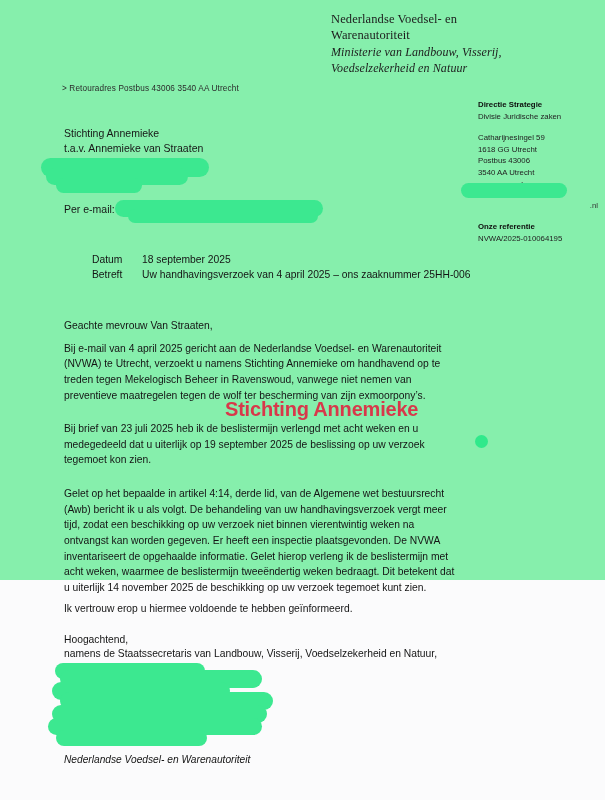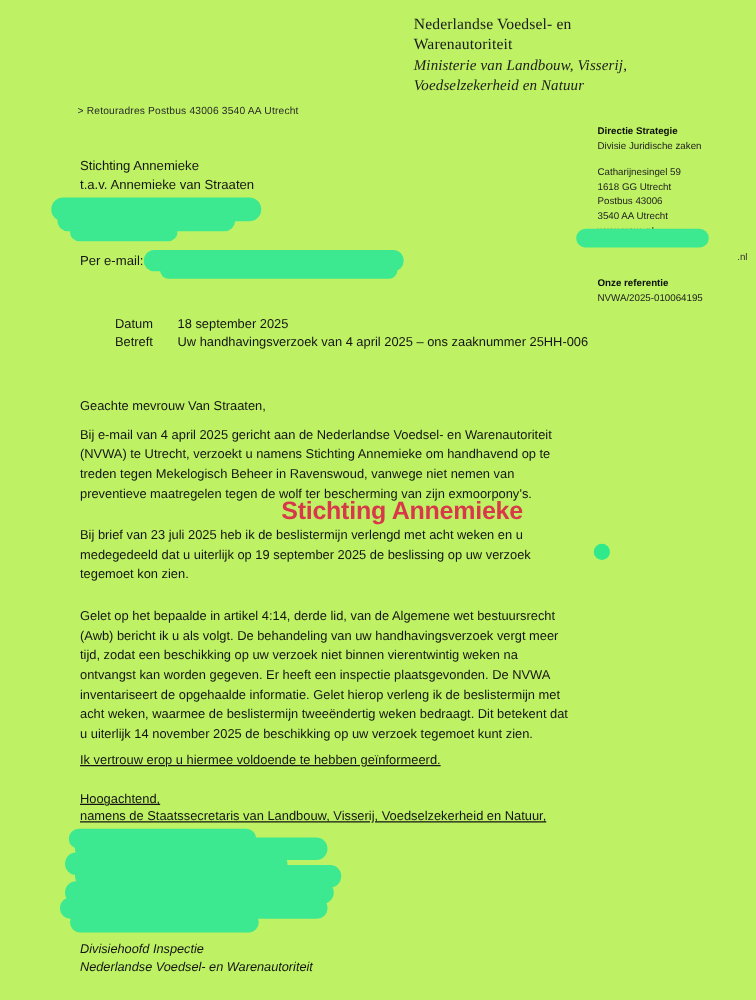--- a/index.html
+++ b/index.html
@@ -12,22 +12,22 @@
     background: #fbfbfc;
     font-family: "Liberation Sans", sans-serif;
     color: #1a1a1a;
     overflow: hidden;
     position: relative;
   }
 
   .page {
     position: relative;
     width: 605px;
-    height: 800px;
-    background: #bef264;
+    height: 580px;
+    background: #86efac;
   }
 
   
   .letterhead {
     position: absolute;
     left: 331px;
     top: 12px;
     width: 250px;
     line-height: 1.26;
   }
@@ -129,21 +129,21 @@
 
   .closing {
     position: absolute;
     left: 64px;
     top: 601px;
     width: 430px;
     font-size: 10.3px;
     line-height: 1.5;
     color: #141414;
   }
-  .closing p { margin: 0 0 16px 0; text-decoration: underline; }
+  .closing p { margin: 0 0 16px 0; }
   .closing p:last-child { margin-bottom: 0; }
 
   
   .signature {
     position: absolute;
     left: 64px;
     top: 752px;
     font-size: 10.2px;
     font-style: italic;
     line-height: 1.5;
@@ -233,21 +233,20 @@
 
   <div class="closing">
     <p>Ik vertrouw erop u hiermee voldoende te hebben geïnformeerd.</p>
     <p>Hoogachtend,</p>
   </div>
   <div class="closing" style="top:646px;">
     <p>namens de Staatssecretaris van Landbouw, Visserij, Voedselzekerheid en Natuur,</p>
   </div>
 
   <div class="signature">
-    <div>Divisiehoofd Inspectie</div>
     <div>Nederlandse Voedsel- en Warenautoriteit</div>
   </div>
 
   <div class="watermark">Stichting Annemieke</div>
 
   <div class="redact" style="left:41px;  top:158px; width:168px; height:19px;"></div>
   <div class="redact" style="left:46px;  top:168px; width:142px; height:17px;"></div>
   <div class="redact" style="left:56px;  top:178px; width:86px;  height:15px;"></div>
 
   <div class="redact" style="left:115px; top:200px; width:208px; height:17px;"></div>

